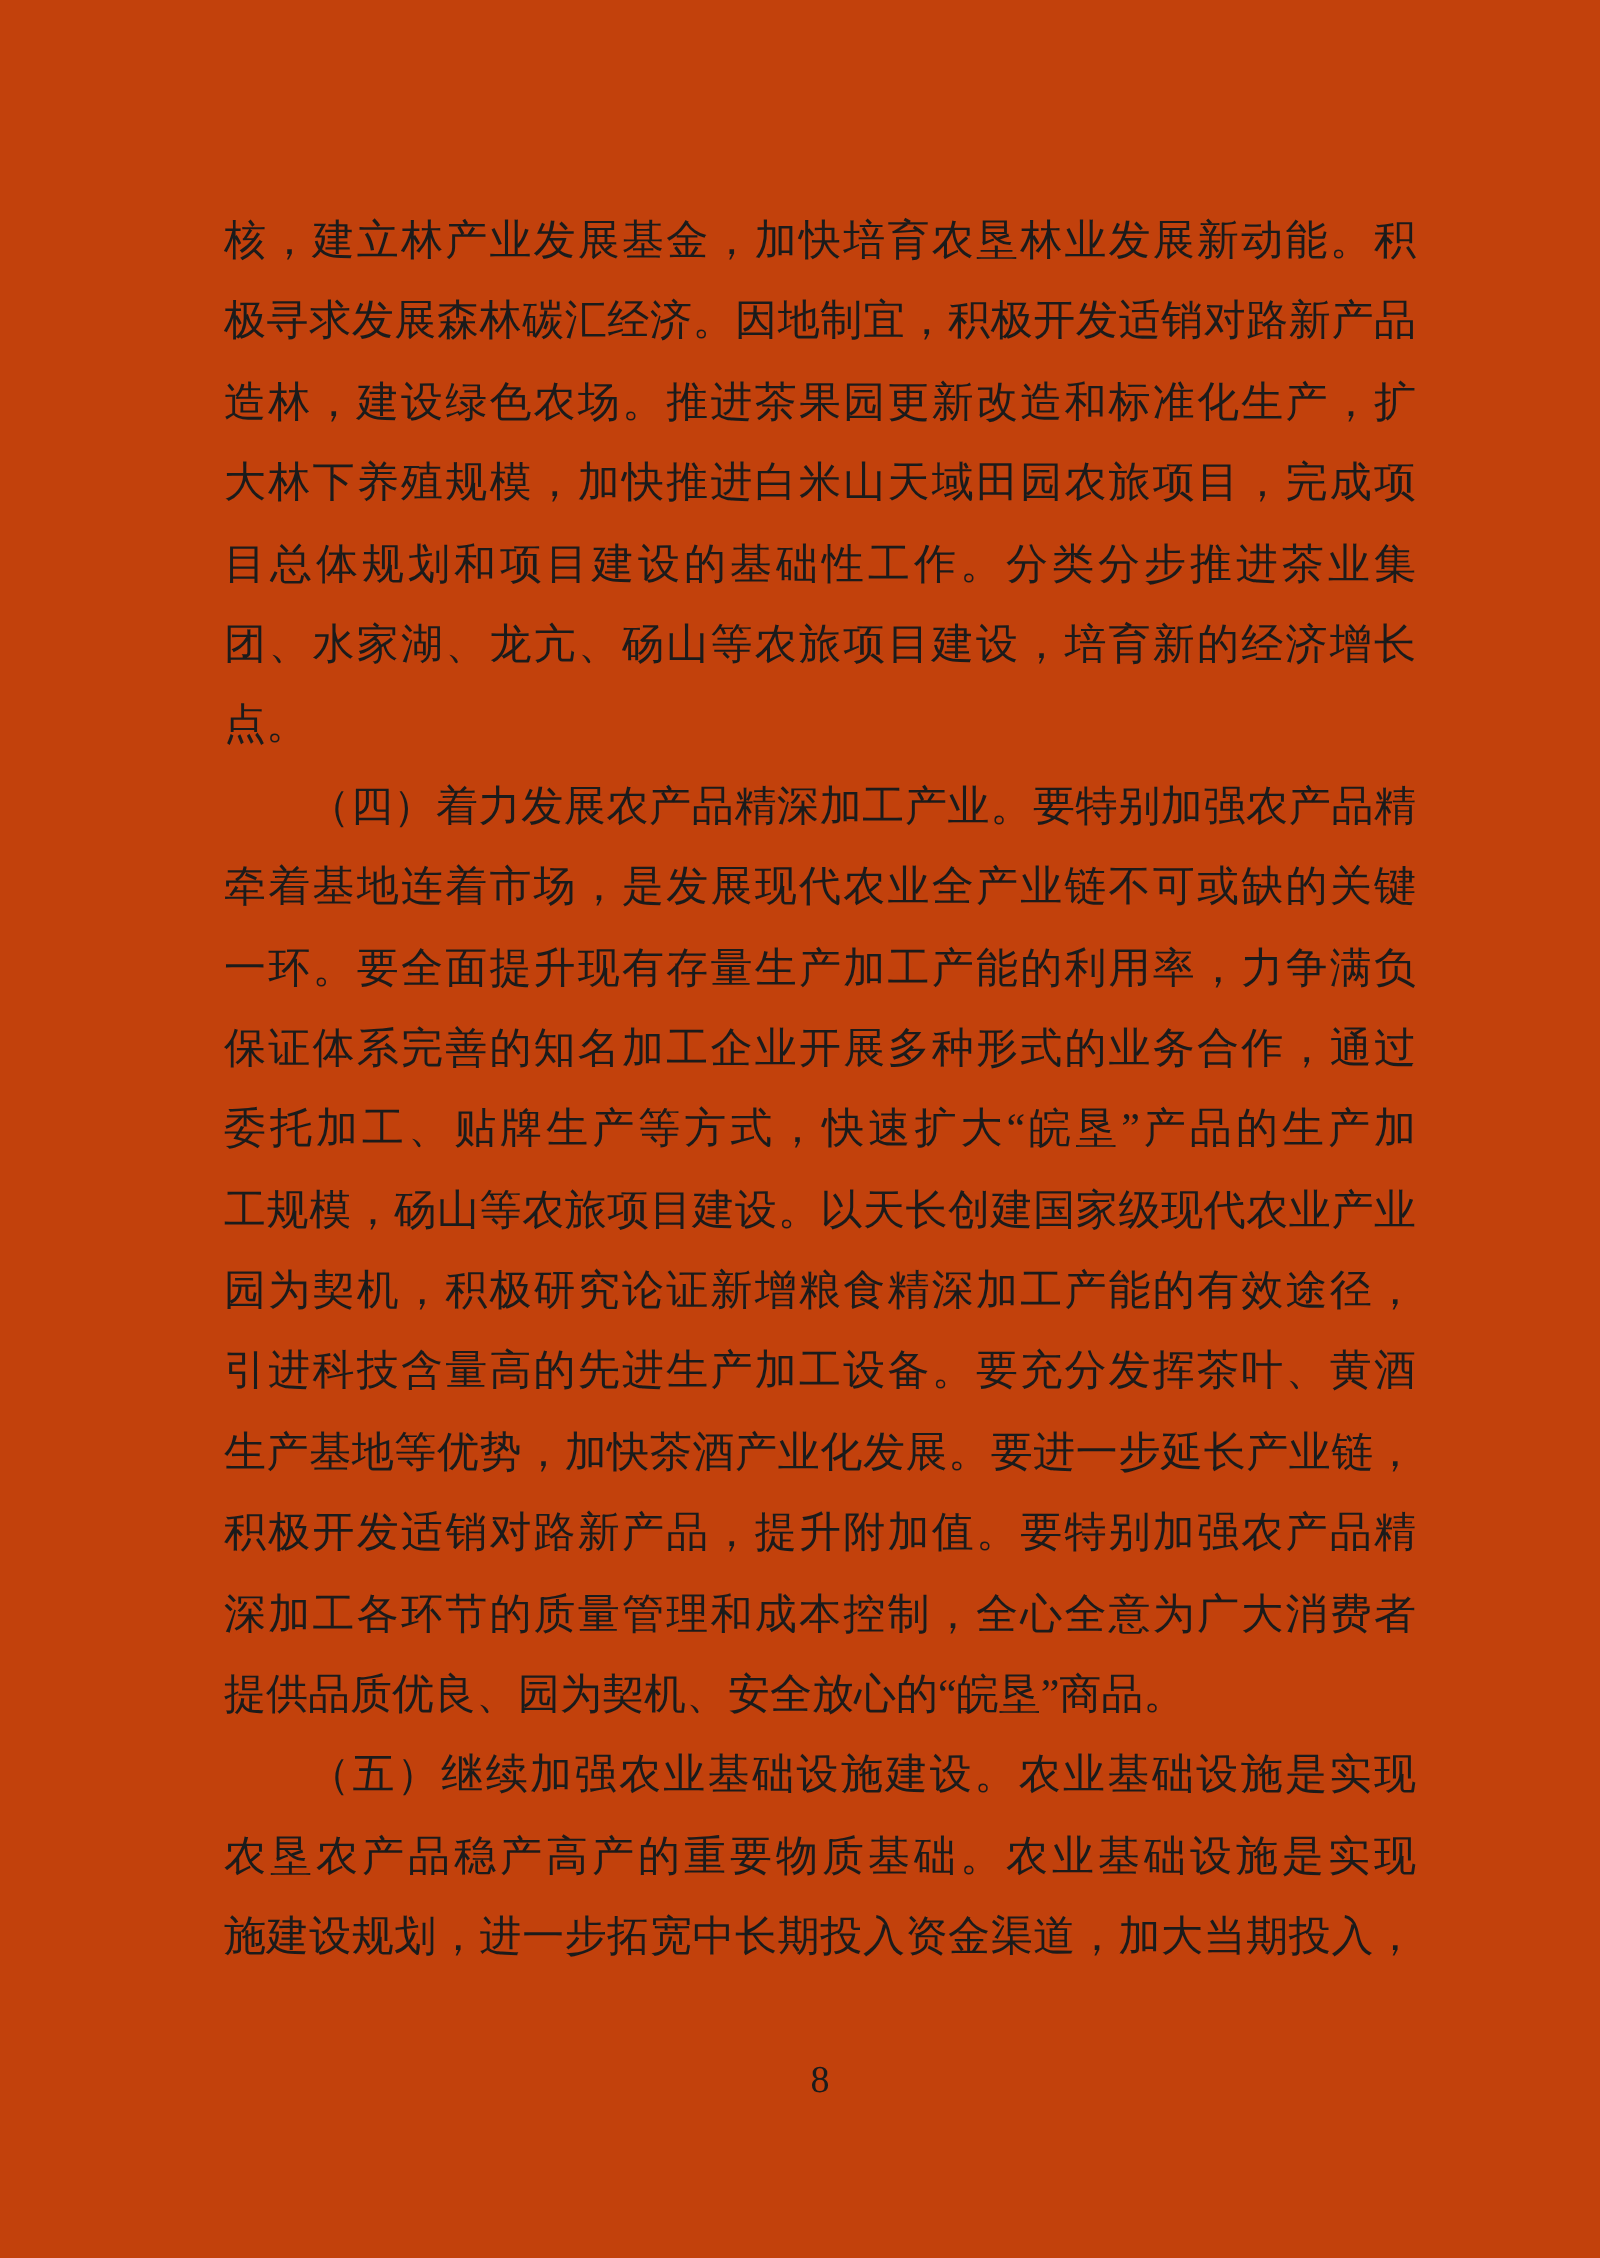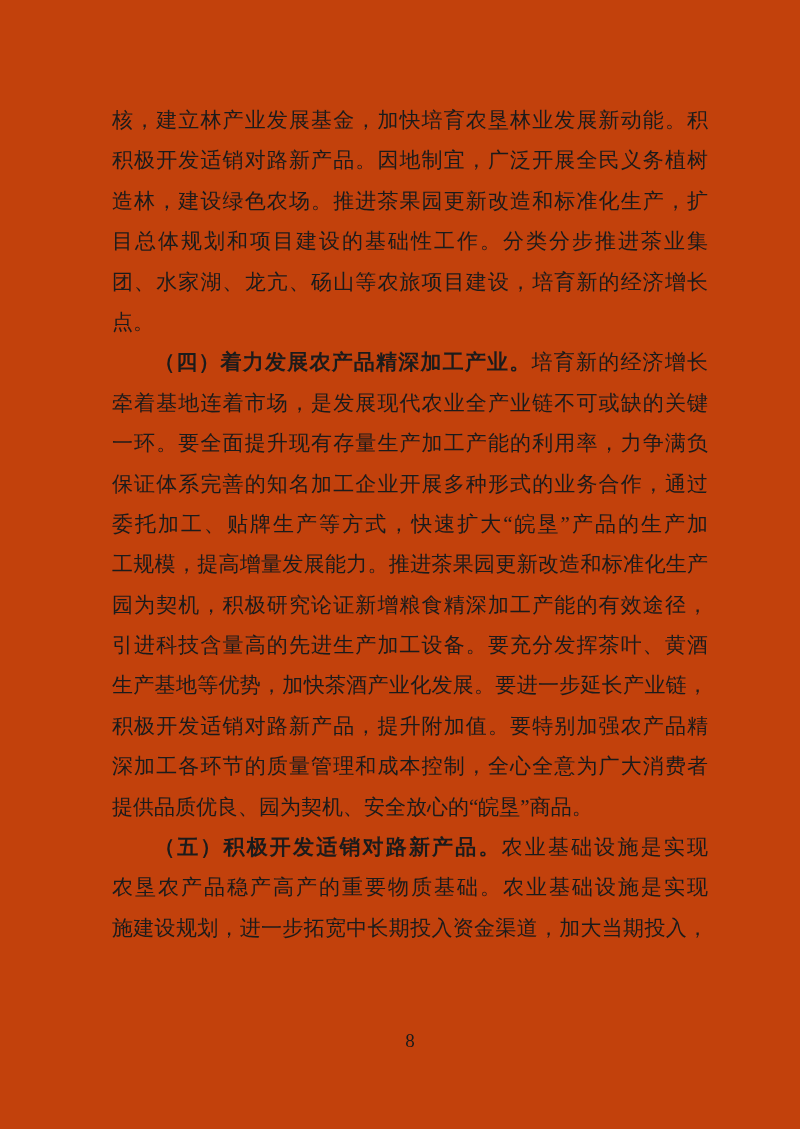--- a/index.html
+++ b/index.html
@@ -30,59 +30,60 @@
     text-align: justify;
     text-align-last: justify;
   }
   .line.para-end {
     text-align-last: left;
   }
   .line.indent {
     padding-left: 42px;
   }
   .bold {
-    font-weight: 700;
+    font-weight: 400;
   }
   .pagenum {
     position: absolute;
     top: 1030px;
     left: 112px;
     width: 596px;
     text-align: center;
     font-size: 19px;
     line-height: 22px;
     color: #1b1b1b;
   }
 </style>
 </head>
 <body>
 
 <div class="page">
   <div class="content">
 
     <div class="line">核，建立林产业发展基金，加快培育农垦林业发展新动能。积</div>
-    <div class="line">积极开发适销对路新产品。因地制宜，广泛开展全民义务植树</div>
+    <div class="line">极寻求发展森林碳汇经济。因地制宜，积极开发适销对路新产品</div>
     <div class="line">造林，建设绿色农场。推进茶果园更新改造和标准化生产，扩</div>
+    <div class="line">大林下养殖规模，加快推进白米山天域田园农旅项目，完成项</div>
     <div class="line">目总体规划和项目建设的基础性工作。分类分步推进茶业集</div>
     <div class="line">团、水家湖、龙亢、砀山等农旅项目建设，培育新的经济增长</div>
     <div class="line para-end">点。</div>
 
-    <div class="line indent"><span class="bold">（四）着力发展农产品精深加工产业。</span><span>培育新的经济增长</span></div>
+    <div class="line indent"><span class="bold">（四）着力发展农产品精深加工产业。</span><span>要特别加强农产品精</span></div>
     <div class="line">牵着基地连着市场，是发展现代农业全产业链不可或缺的关键</div>
     <div class="line">一环。要全面提升现有存量生产加工产能的利用率，力争满负</div>
     <div class="line">保证体系完善的知名加工企业开展多种形式的业务合作，通过</div>
     <div class="line">委托加工、贴牌生产等方式，快速扩大“皖垦”产品的生产加</div>
-    <div class="line">工规模，提高增量发展能力。推进茶果园更新改造和标准化生产</div>
+    <div class="line">工规模，砀山等农旅项目建设。以天长创建国家级现代农业产业</div>
     <div class="line">园为契机，积极研究论证新增粮食精深加工产能的有效途径，</div>
     <div class="line">引进科技含量高的先进生产加工设备。要充分发挥茶叶、黄酒</div>
     <div class="line">生产基地等优势，加快茶酒产业化发展。要进一步延长产业链，</div>
     <div class="line">积极开发适销对路新产品，提升附加值。要特别加强农产品精</div>
     <div class="line">深加工各环节的质量管理和成本控制，全心全意为广大消费者</div>
     <div class="line para-end">提供品质优良、园为契机、安全放心的“皖垦”商品。</div>
 
-    <div class="line indent"><span class="bold">（五）积极开发适销对路新产品。</span><span>农业基础设施是实现</span></div>
+    <div class="line indent"><span class="bold">（五）继续加强农业基础设施建设。</span><span>农业基础设施是实现</span></div>
     <div class="line">农垦农产品稳产高产的重要物质基础。农业基础设施是实现</div>
     <div class="line">施建设规划，进一步拓宽中长期投入资金渠道，加大当期投入，</div>
 
   </div>
 
   <div class="pagenum">8</div>
 </div>
 
 </body></html>

